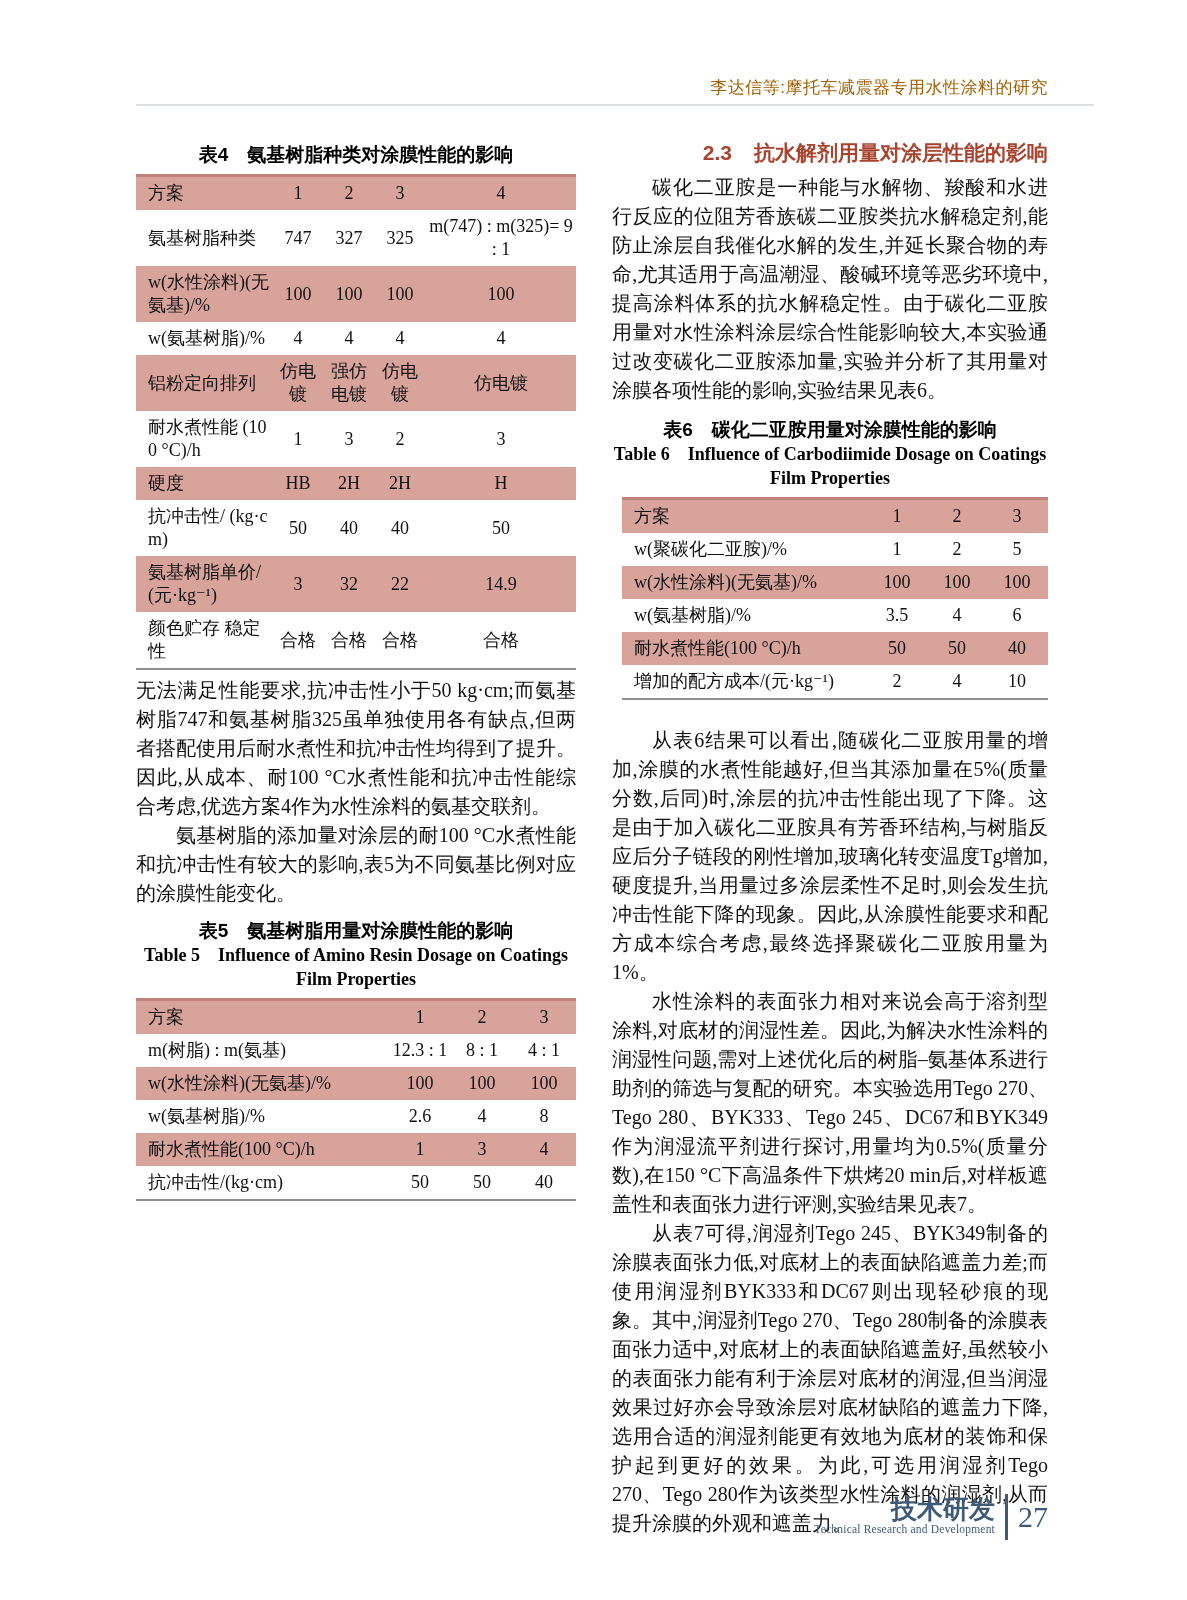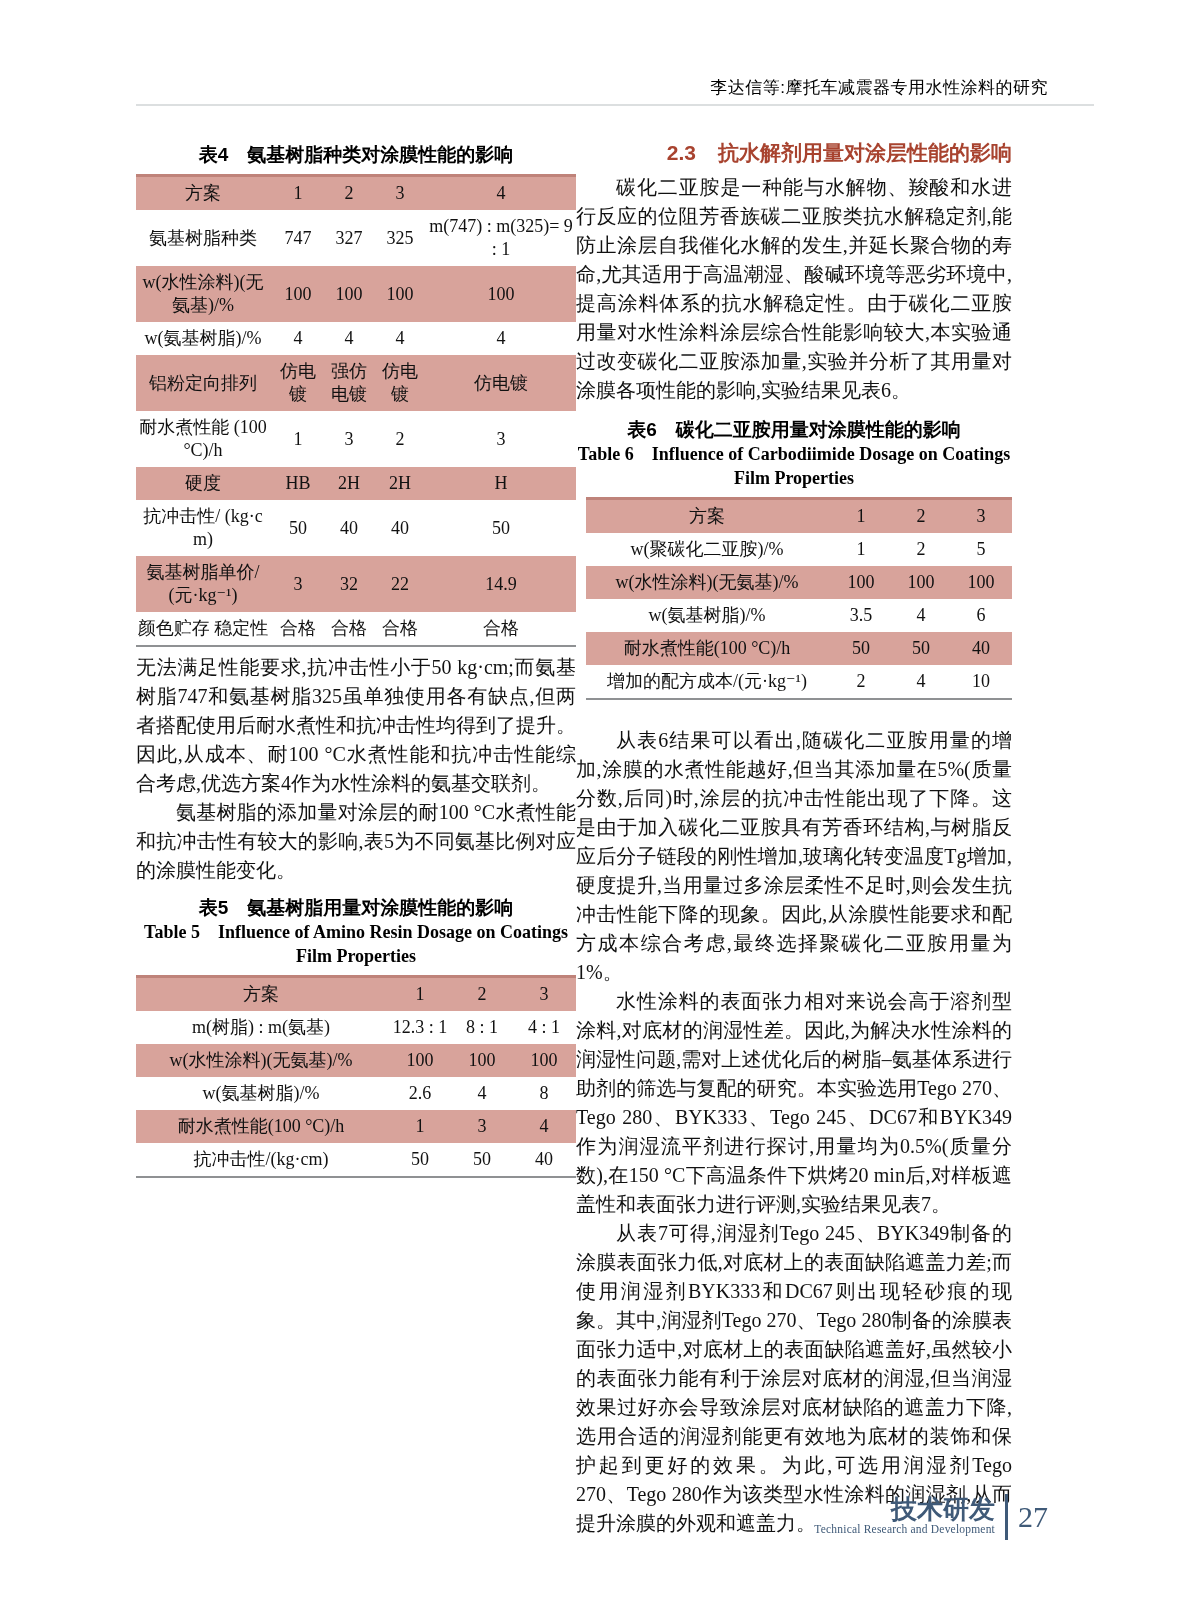--- a/index.html
+++ b/index.html
@@ -7,32 +7,32 @@
     position:relative;
     width:1187px;height:1600px;
     background:#ffffff;
     overflow:hidden;
     font-family:"Liberation Serif","DejaVu Serif",serif;
     color:#111111;
   }
   
   .running-head{
     position:absolute;top:76px;left:136px;width:912px;
-    text-align:right;font-size:17px;color:#000000;
+    text-align:right;font-size:17px;color:#a16207;
     font-family:"Liberation Sans","DejaVu Sans",sans-serif;
     letter-spacing:.5px;
   }
   .head-rule{
     position:absolute;top:104px;left:136px;width:958px;height:2px;
     background:#dcdfe0;
   }
   
   .content{
     position:absolute;top:138px;left:136px;width:912px;
-    display:flex;
+    display:flex;gap:36px;
   }
   .col{font-size:20px;line-height:29px;text-align:justify;}
   .col-left{width:440px;}
   .col-right{width:436px;}
   p{margin:0;text-indent:2em;}
   p.noindent{text-indent:0;}
   p.gap-top{margin-top:26px;}
   
   .caption{text-align:center;margin:4px 0 7px 0;text-indent:0;}
   .cap-cn{
@@ -49,21 +49,21 @@
     width:100%;
     border-top:3px solid #bf837a;
     border-bottom:2px solid #8f9193;
     margin:2px 0 6px 0;
     font-size:18px;line-height:23px;
   }
   table.data td{
     padding:5px 2px;text-align:center;vertical-align:middle;
     word-break:break-all;
   }
-  table.data td.lbl{text-align:center;padding-left:0;}
+  table.data td.lbl{text-align:left;padding-left:12px;}
   table.data tr.pink{background:#d8a39b;}
   table.t6{width:426px;margin-left:10px;}
   
   .sec-heading{
     font-family:"Liberation Sans","DejaVu Sans",sans-serif;
     font-weight:bold;font-size:21px;line-height:30px;
     color:#a8432f;margin:0 0 5px 0;text-align:right;
   }
   .sec-heading .sec-num{margin-right:22px;}
   .sec-heading.mid{margin-top:6px;}

